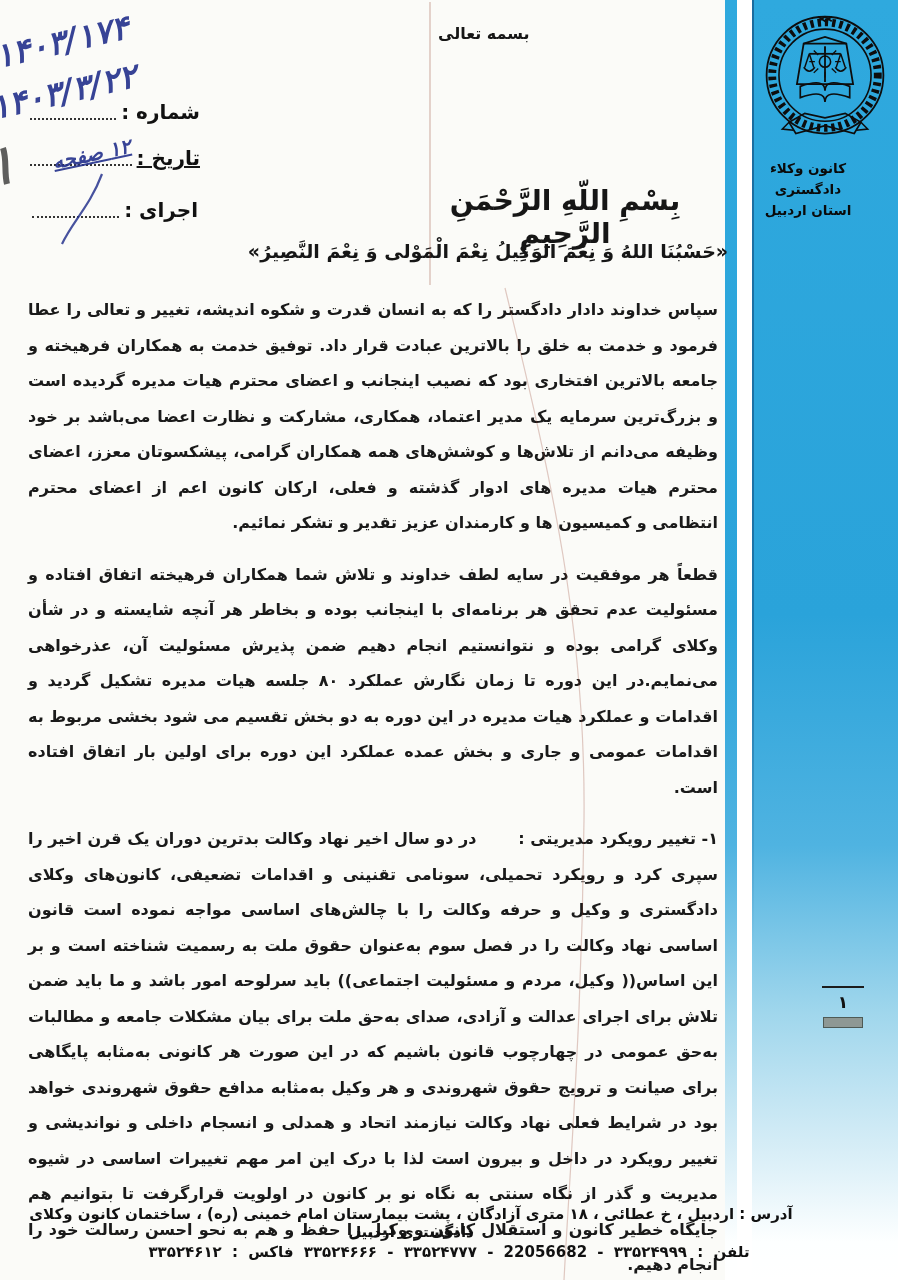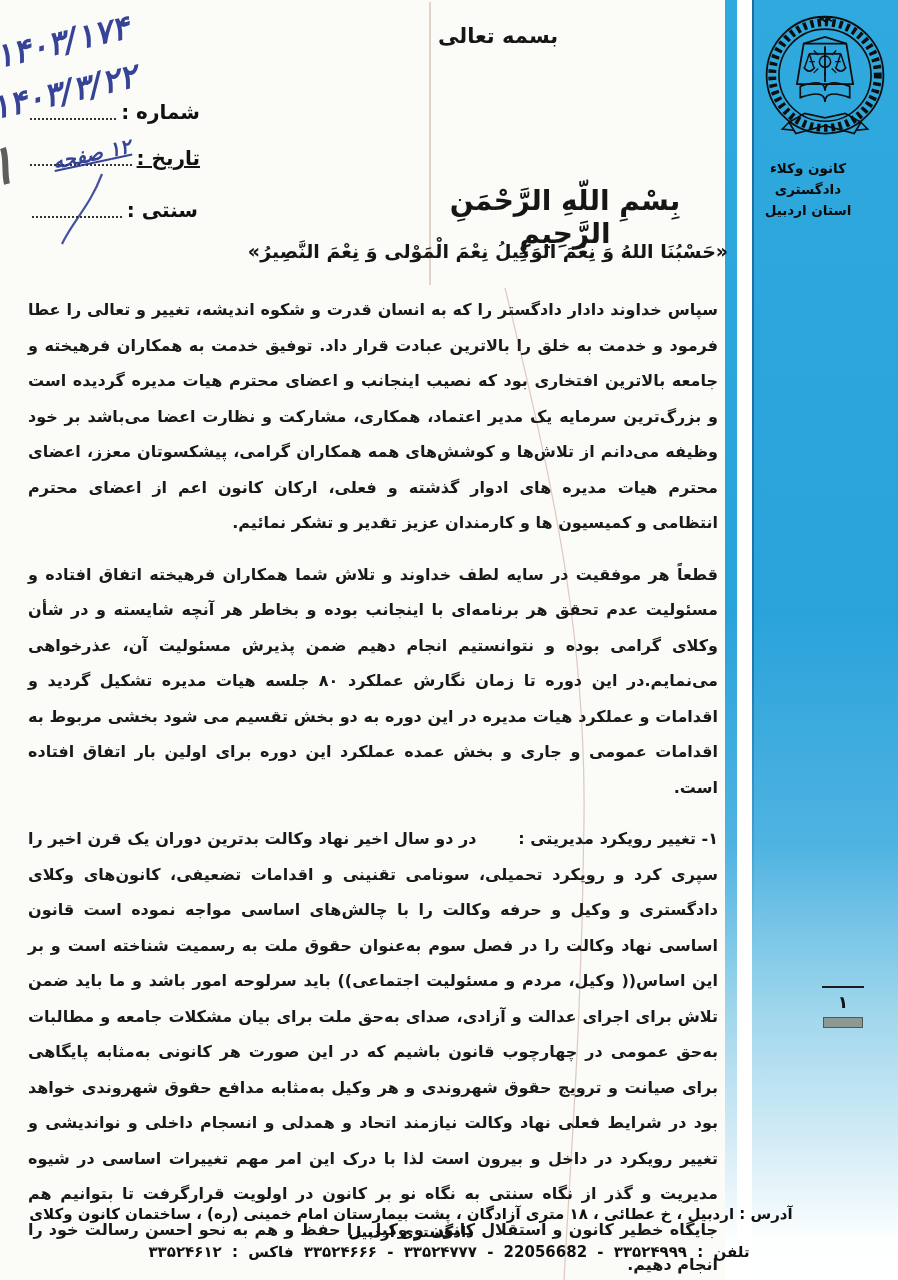--- a/index.html
+++ b/index.html
@@ -31,21 +31,21 @@
   .hrow .dots{flex:1;border-bottom:2px dotted #333;margin:0 5px 4px 0;height:1px;}
   .row-no{left:30px;top:52px;width:170px;}
   .row-date{left:30px;top:98px;width:170px;text-decoration:underline;}
   .row-att{left:32px;top:150px;width:166px;}
   .hw{position:absolute;color:#27348e;font-weight:bold;font-style:italic;
       direction:rtl;white-space:nowrap;opacity:.92;}
   .hw-number{left:-6px;top:22px;font-size:33px;transform:rotate(-13deg);letter-spacing:2px;}
   .hw-date{left:-10px;top:72px;font-size:33px;transform:rotate(-13deg);letter-spacing:1px;}
   .hw-att{left:52px;top:142px;font-size:20px;transform:rotate(-12deg);text-decoration:underline;}
   
-  .besmeh{position:absolute;left:438px;top:24px;font-size:21px;font-weight:bold;direction:rtl;}
+  .besmeh{position:absolute;left:438px;top:24px;font-size:16px;font-weight:bold;direction:rtl;}
   .basmala{position:absolute;left:415px;top:184px;width:300px;text-align:center;
     font-size:28px;font-weight:bold;direction:rtl;}
   .quote{position:absolute;left:246px;top:240px;width:484px;text-align:center;
     font-size:19px;font-weight:bold;direction:rtl;}
   
   .body-text{position:absolute;left:28px;top:292px;width:690px;direction:rtl;
     text-align:justify;font-size:16px;line-height:35.5px;font-weight:700;color:#1a1a1a;}
   .body-text p{margin:0 0 16px 0;}
   .lead{font-weight:bold;margin-left:36px;}
   
@@ -102,21 +102,21 @@
 
 <div class="hrow row-no">
   <span class="lbl">شماره :</span>
   <span class="dots"></span>
 </div>
 <div class="hrow row-date">
   <span class="lbl">تاریخ :</span>
   <span class="dots"></span>
 </div>
 <div class="hrow row-att">
-  <span class="lbl">سنتی :</span>
+  <span class="lbl">اجرای :</span>
   <span class="dots"></span>
 </div>
 <div class="hw hw-number">۱۴۰۳/۱۷۴</div>
 <div class="hw hw-date">۱۴۰۳/۳/۲۲</div>
 <div class="hw hw-att">۱۲ صفحه</div>
 
 <div class="basmala">بِسْمِ اللّهِ الرَّحْمَنِ الرَّحِیمِ</div>
 <div class="quote">«حَسْبُنَا اللهُ وَ نِعْمَ الْوَکِیلُ نِعْمَ الْمَوْلی وَ نِعْمَ النَّصِیرُ»</div>
 
 <div class="body-text">

